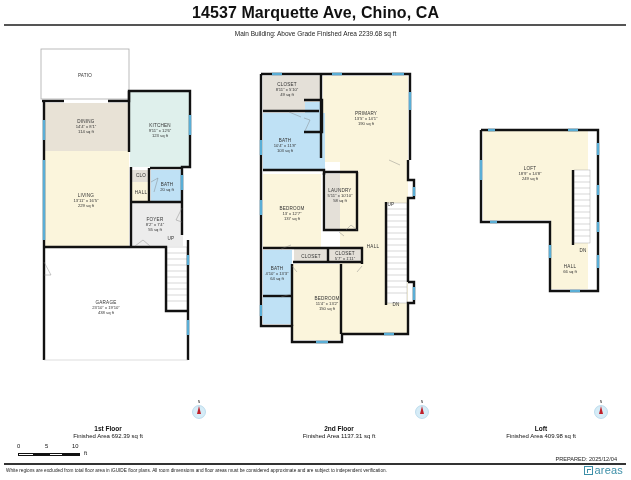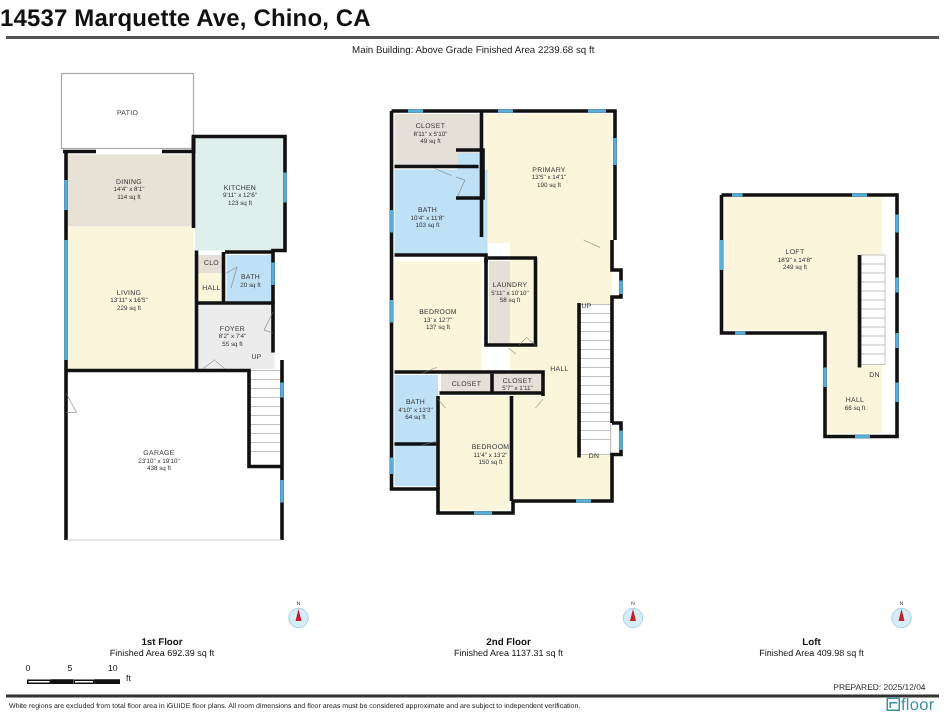--- a/index.html
+++ b/index.html
@@ -1,18 +1,18 @@
 <!DOCTYPE html>
 <html><head>
 <meta charset="utf-8">
 <style>
 *{margin:0;padding:0;box-sizing:border-box}
 html,body{width:631px;height:480px;background:#fff;overflow:hidden}
 body{font-family:"Liberation Sans",sans-serif;color:#111;position:relative}
-.title{position:absolute;left:0;top:4px;width:631px;text-align:left;font-size:16px;font-weight:bold;letter-spacing:0.1px}
+.title{position:absolute;left:0;top:4px;width:631px;text-align:center;font-size:16px;font-weight:bold;letter-spacing:0.1px}
 .rule{position:absolute;left:4px;width:622px;height:2px;background:#555}
 .subtitle{position:absolute;left:0;top:30px;width:631px;text-align:center;font-size:6.5px;color:#222}
 .plan{position:absolute;left:0;top:0;width:631px;height:480px}
 .lbl{position:absolute;text-align:center;font-size:4.2px;line-height:5px;color:#333;transform:translate(-50%,-50%);white-space:nowrap}
 .lbl b{display:block;font-weight:normal;font-size:4.6px;letter-spacing:0.2px}
 .floorcap{position:absolute;text-align:center;transform:translateX(-50%);white-space:nowrap}
 .floorcap .n{font-size:6.5px;font-weight:bold;display:block;line-height:8px}
 .floorcap .a{font-size:6px;display:block;line-height:7px}
 .compass{position:absolute;width:16px;height:22px}
 .scale{position:absolute;left:14px;top:443px}
@@ -293,13 +293,13 @@
   </div>
   <div class="bar" style="left:4px;width:16px;background:#fff"></div>
   <div class="bar" style="left:20px;width:15px;background:#111"></div>
   <div class="bar" style="left:35px;width:14px;background:#fff"></div>
   <div class="bar" style="left:49px;width:17px;background:#111"></div>
 </div>
 
 <div class="prepared">PREPARED: 2025/12/04</div>
 <div class="rule" style="top:463px;height:1.5px;background:#333"></div>
 <div class="disclaimer">White regions are excluded from total floor area in iGUIDE floor plans. All room dimensions and floor areas must be considered approximate and are subject to independent verification.</div>
-<div class="logo"><span class="box"></span><span>floor</span></div>
+<div class="logo"><span class="box"></span><span>areas</span></div>
 
 </body></html>

